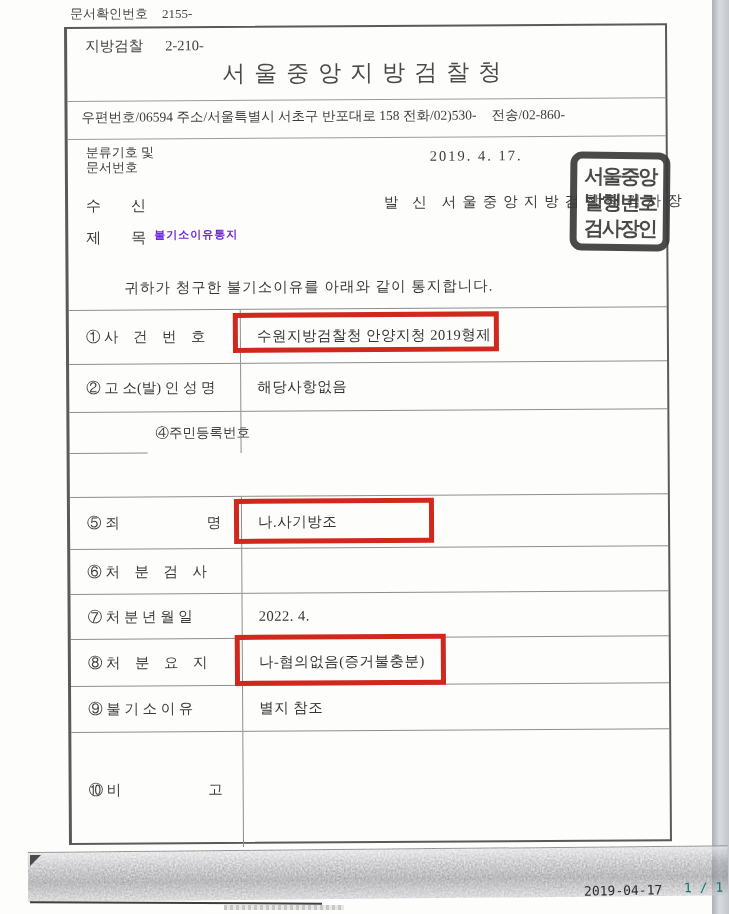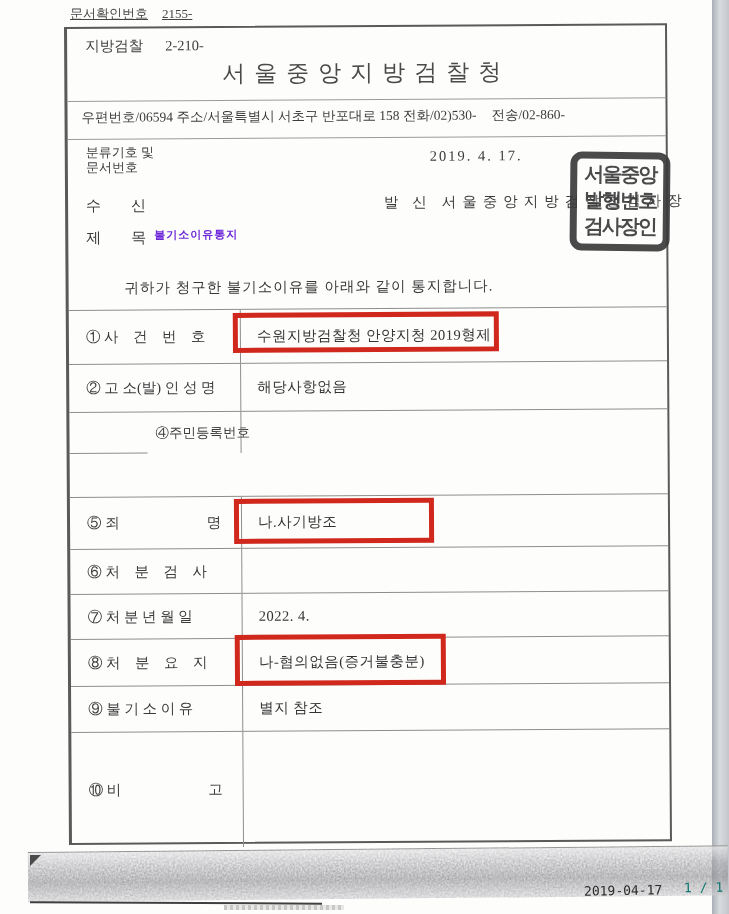--- a/index.html
+++ b/index.html
@@ -6,21 +6,21 @@
   #page{
     position:relative; width:729px; height:914px; overflow:hidden;
     background:#fdfdfc;
     font-family:"Liberation Serif","DejaVu Serif",serif;
     color:#3a3a3a;
   }
   
   .scan-band{position:absolute; right:0; top:0; width:17px; height:914px;
     background:linear-gradient(to right,#aab0b6,#d8dbde 45%,#c3c7cb);}
   
-  .doccheck{position:absolute; left:70px; top:5px; font-size:13px; color:#454545;text-decoration:underline;}
+  .doccheck{position:absolute; left:70px; top:5px; font-size:13px; color:#454545;}
   .doccheck .num{margin-left:14px;}
   
   .docbox{
     position:absolute; left:64px; top:27px; width:603px; height:818px;
     border:2px solid #5a5a5a; border-left-width:3px; box-sizing:border-box;
     transform:rotate(-0.35deg); transform-origin:top left; background:transparent;
   }
   .issue{position:absolute; left:18px; top:8px; font-size:14.5px; color:#3f3f3f;}
   .issue .num{margin-left:22px;}
   .title{position:absolute; left:0; right:0; top:30px; text-align:center;
@@ -62,21 +62,21 @@
     font-size:13.5px; text-align:center; line-height:17px;}
   .sus-label .l2{font-size:12px; letter-spacing:-0.5px;}
   .sub-label{border-right:1px solid #8e8e8e; padding-left:8px; font-size:13.5px; white-space:pre;}
   .sb{border-bottom:1px solid #8e8e8e;}
   .sub-val{padding-left:14px; font-size:14.5px;}
   
   .seal{position:absolute; left:570px; top:152px; width:100px; height:99px; box-sizing:border-box;
     border:7px solid #3b3b3b; border-radius:12px; transform:rotate(0.6deg);
     display:flex; flex-direction:column; justify-content:center; align-items:center;
     opacity:0.92; z-index:6; background:rgba(255,255,255,0.15);}
-  .seal .srow{font-family:Liberation Mono, monospace; font-weight:bold; font-size:20px;
+  .seal .srow{font-family:Liberation Serif, serif; font-weight:bold; font-size:20px;
     line-height:26px; letter-spacing:-2px; color:#3b3b3b; white-space:nowrap;}
   
   .noise-strip{position:absolute; left:28px; top:852px; width:700px; height:50px;
     transform:rotate(-0.55deg); transform-origin:left center; overflow:hidden; z-index:3;}
   .noise-strip svg{display:block;}
   .noise-overlay{position:absolute; left:0; top:0; width:100%; height:100%;
     background:linear-gradient(to bottom, rgba(255,255,255,0.55), rgba(255,255,255,0) 30%,
       rgba(110,110,110,0.22) 60%, rgba(255,255,255,0.35));
     border-top:1px solid rgba(90,90,90,0.55);}
   .wedge{position:absolute; left:30px; top:855px; width:0; height:0; z-index:4;

